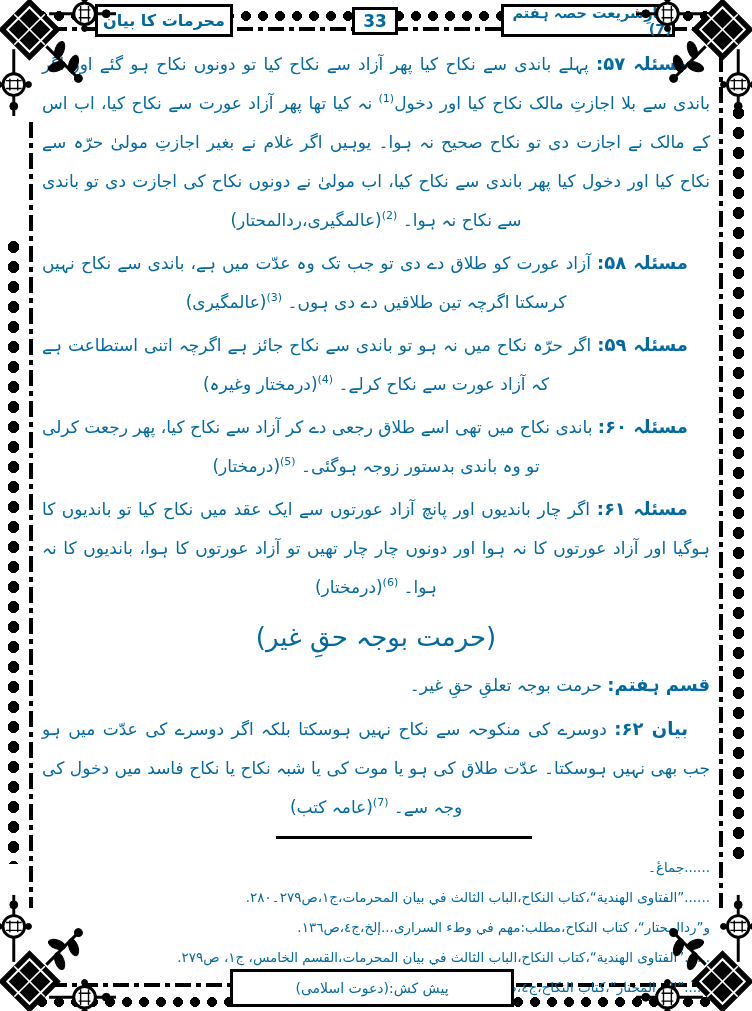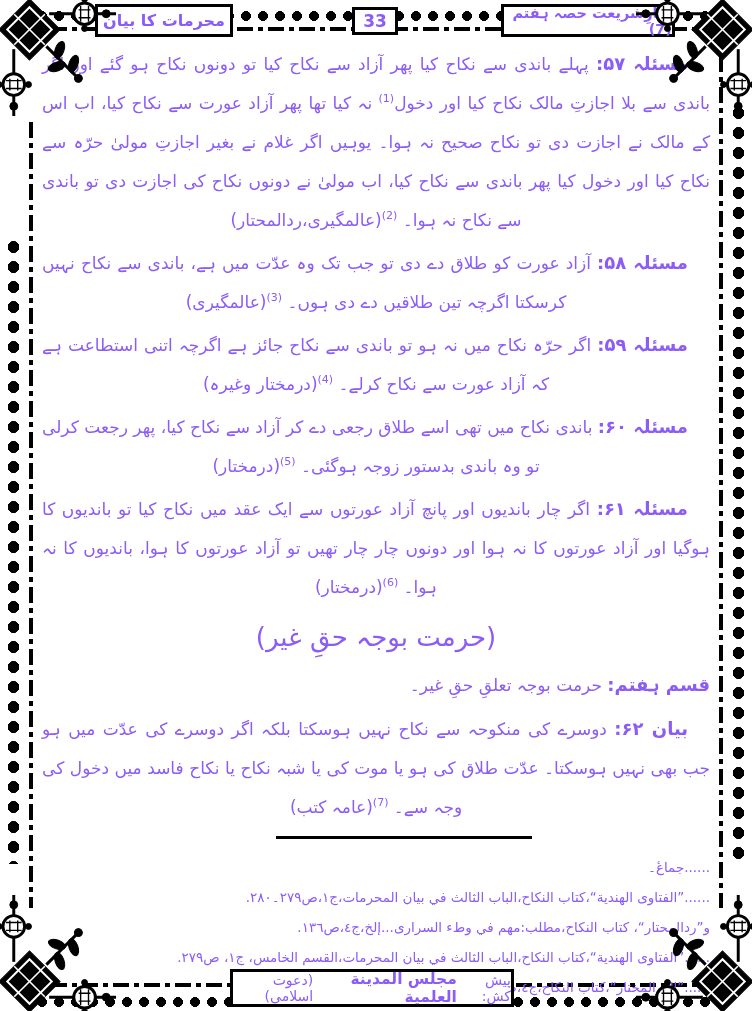--- a/index.html
+++ b/index.html
@@ -1,18 +1,18 @@
 <!DOCTYPE html>
 <html lang="ur" dir="rtl"><head>
 <meta charset="utf-8">
 <style>
   html,body{margin:0;padding:0;background:#e8e8e8;}
   .page{
     position:relative;width:752px;height:1011px;margin:0 auto;
-    background:#ffffff;color:#8b5cf6;overflow:hidden;direction:rtl;
+    background:#ffffff;color:#0369a1;overflow:hidden;direction:rtl;
     font-family:"DejaVu Sans",sans-serif;
   }
   
   .hline-beads{position:absolute;height:12px;z-index:1;
     background-image:radial-gradient(circle 5px at 8px 6px,#000 97%,transparent 100%);
     background-size:17px 12px;background-repeat:repeat-x;}
   .hline-dashdot{position:absolute;height:4px;z-index:1;
     background:repeating-linear-gradient(to left,#000 0 16px,transparent 16px 21px,#000 21px 26px,transparent 26px 31px);}
   .vline-beads{position:absolute;width:13px;z-index:1;
     background-image:radial-gradient(circle 6px at 6.5px 9px,#000 97%,transparent 100%);
@@ -140,17 +140,16 @@
         <div class="fn-row"><span>......”الدرالمختار“،کتاب النکاح،ج٤،ص١٣٥،وغيره.</span></div>
         <div class="fn-row fn-double">
           <span>......المرجع السابق.</span>
           <span>......المرجع السابق،ص١٣٧.</span>
         </div>
       </div>
   </div>
 
   <div class="hbox footer-box">
     <span>پیش کش: </span>
-      <b>مجلس المدينة العلمية</b>
       <span>(دعوت اسلامی)</span>
   </div>
 
 </div>
 
 </body></html>

